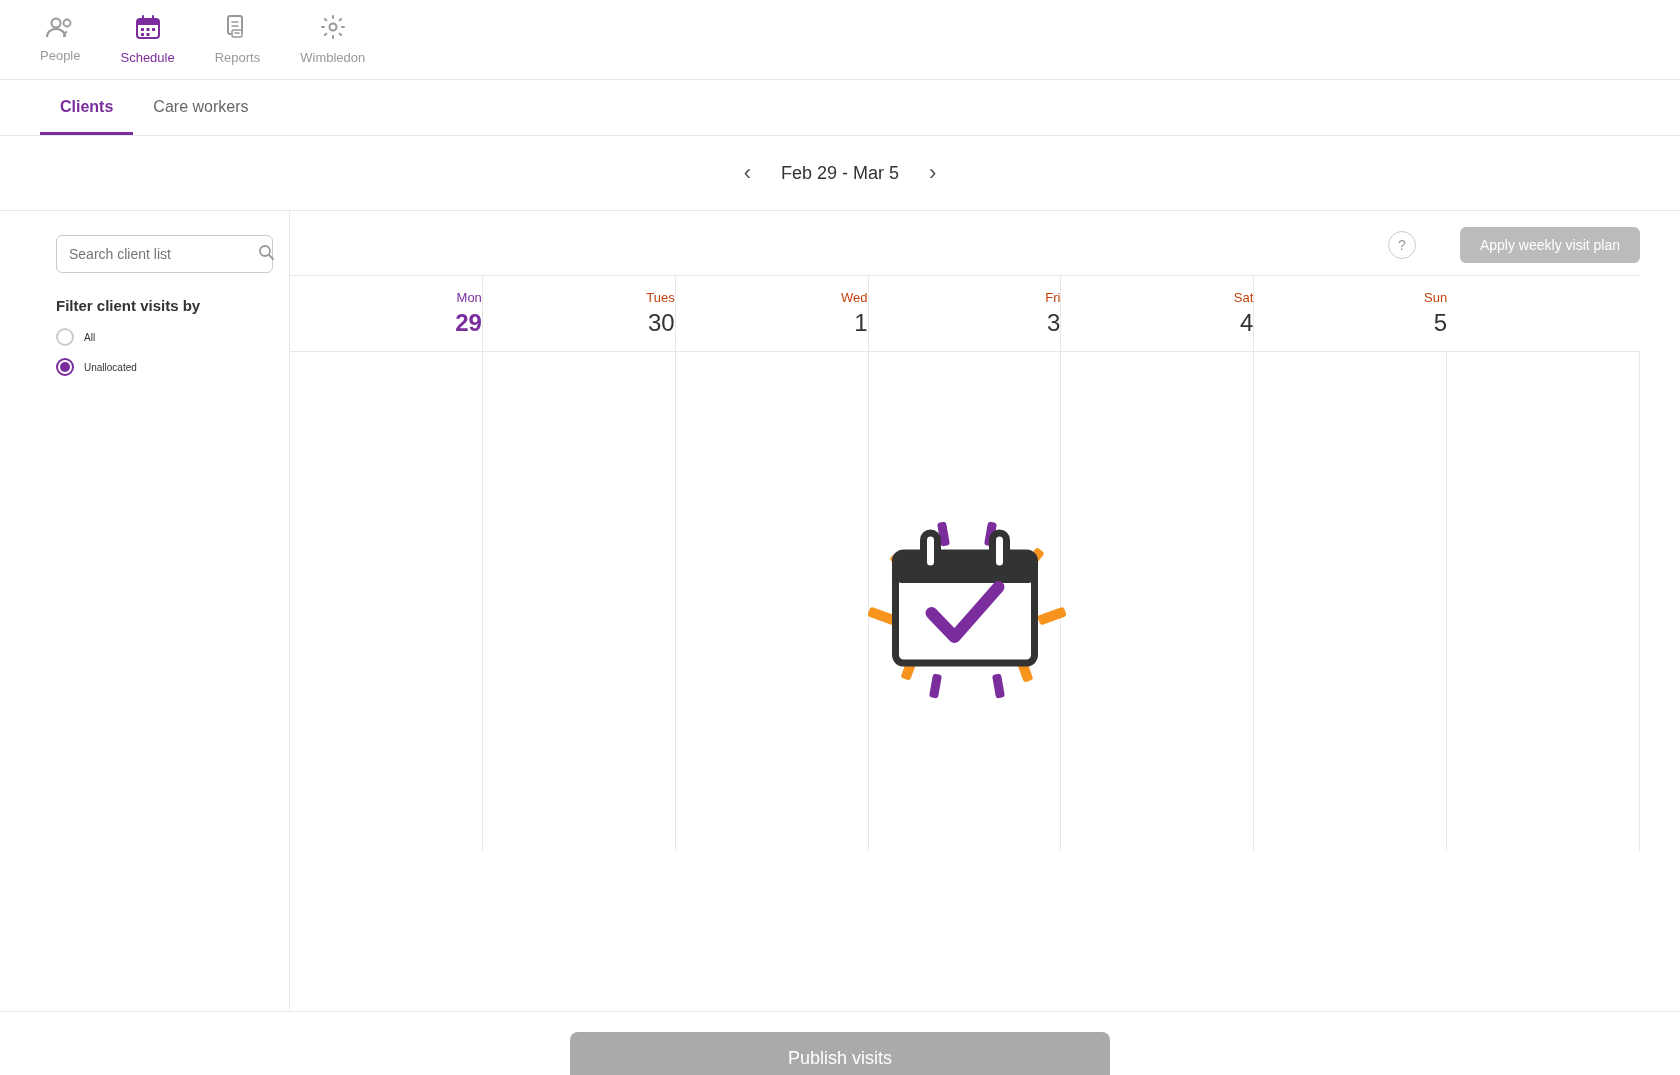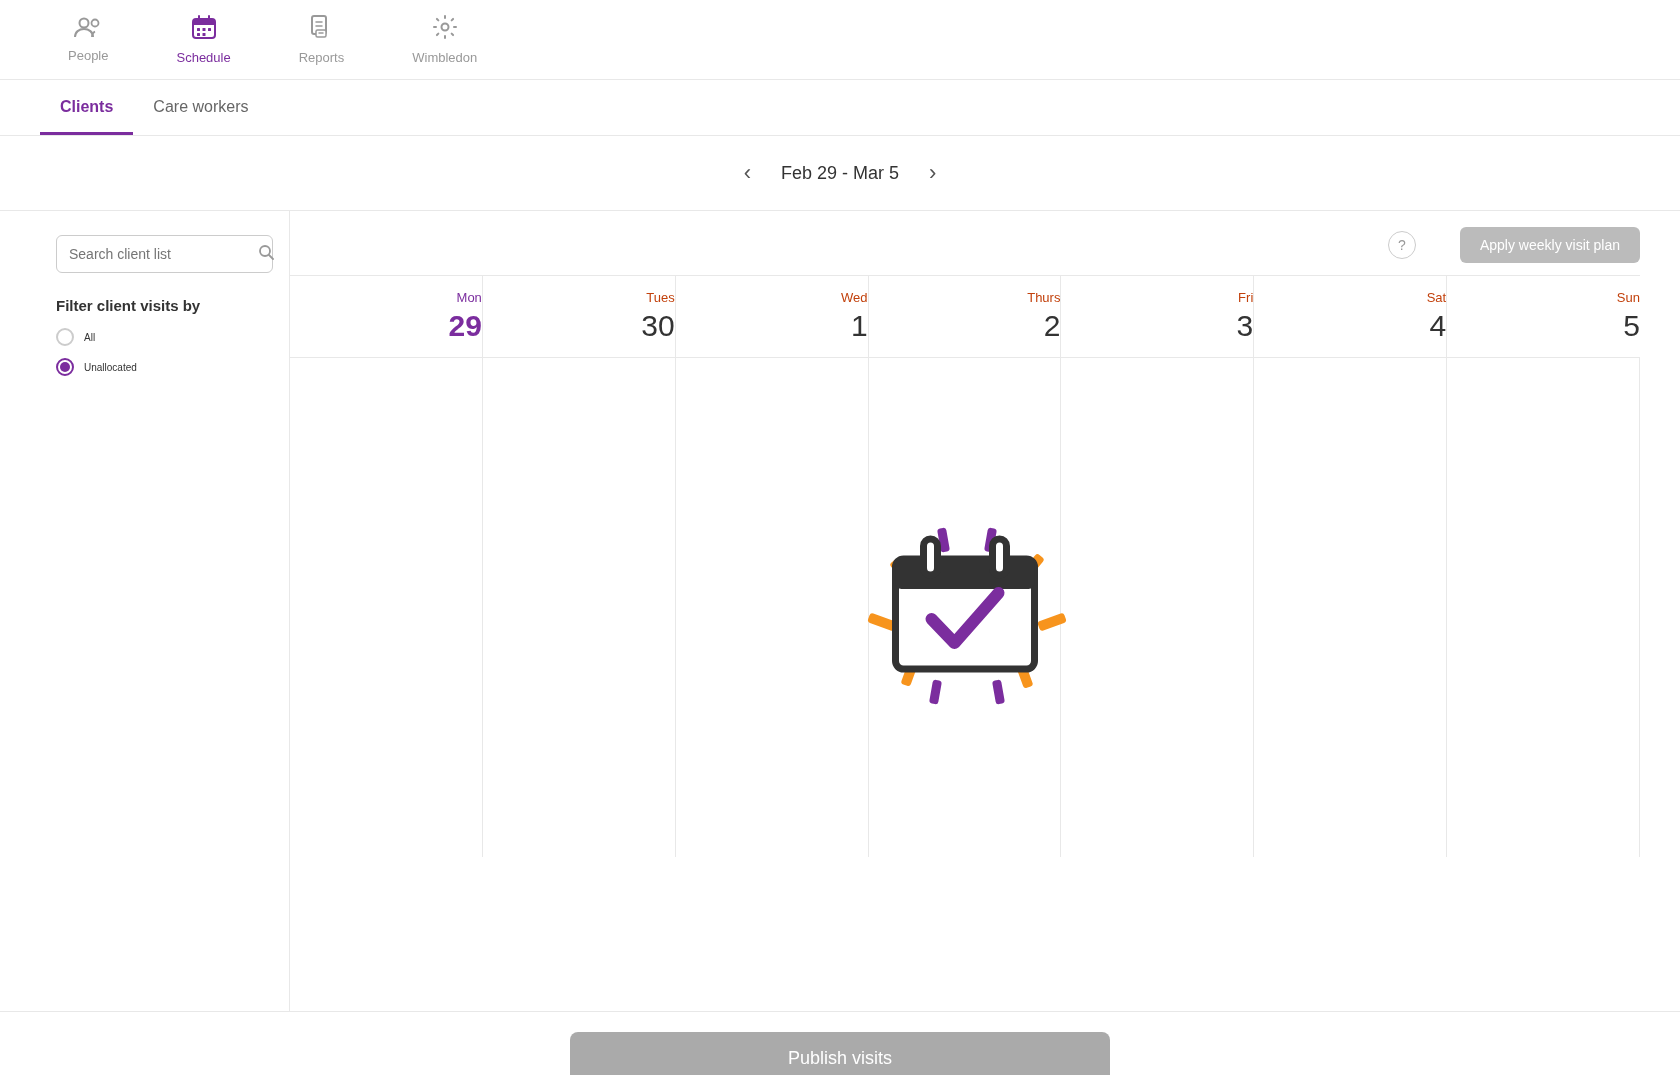--- a/index.html
+++ b/index.html
@@ -19,21 +19,21 @@
     .logo { display: flex; align-items: center; }
     .logo-text { color: #f7941d; font-weight: 900; font-size: 28px; font-style: italic; letter-spacing: -1px; }
     .branch-selector {
       display: flex; align-items: center; gap: 6px; cursor: pointer;
       font-size: 16px; color: #333; font-weight: 500;
     }
 
     .header-nav { display: flex; align-items: center; gap: 40px; }
     .nav-item {
       display: flex; flex-direction: column; align-items: center; gap: 4px;
-      cursor: pointer; text-decoration: none; color: #999; font-size: 14px; margin-left: 28px;
+      cursor: pointer; text-decoration: none; color: #999; font-size: 14px;
     }
     .nav-item.active { color: #7b2d9e; }
     .nav-item .nav-icon { font-size: 24px; }
     .nav-item .nav-label { font-size: 13px; }
 
     
     .tabs-bar {
       display: flex;
       align-items: center;
       padding: 0 40px;
@@ -132,21 +132,21 @@
     .day-headers {
       display: grid;
       grid-template-columns: repeat(7, 1fr);
       border-top: 1px solid #e8e8e8;
     }
     .day-header {
       text-align: right; padding: 14px 0; border-right: 1px solid #e8e8e8;
     }
     .day-header:last-child { border-right: none; }
     .day-name { font-size: 13px; color: #c2410c; margin-bottom: 4px; }
-    .day-num { font-size: 30px; font-weight: 400; color: #333; }
+    .day-num { font-size: 24px; font-weight: 400; color: #333; }
     .day-header.today .day-name { color: #7b2d9e; }
     .day-header.today .day-num { color: #7b2d9e; font-weight: 600; }
 
     
     .calendar-body {
       border-top: 1px solid #e8e8e8;
       display: grid;
       grid-template-columns: repeat(7, 1fr);
       min-height: 500px;
       position: relative;
@@ -288,24 +288,20 @@
       </div>
       <div class="day-header">
         <div class="day-name">Tues</div>
         <div class="day-num">30</div>
       </div>
       <div class="day-header">
         <div class="day-name">Wed</div>
         <div class="day-num">1</div>
       </div>
       <div class="day-header">
-        <div class="day-name">Thurs</div>
-        <div class="day-num">2</div>
-      </div>
-      <div class="day-header">
         <div class="day-name">Fri</div>
         <div class="day-num">3</div>
       </div>
       <div class="day-header">
         <div class="day-name">Sat</div>
         <div class="day-num">4</div>
       </div>
       <div class="day-header">
         <div class="day-name">Sun</div>
         <div class="day-num">5</div>

